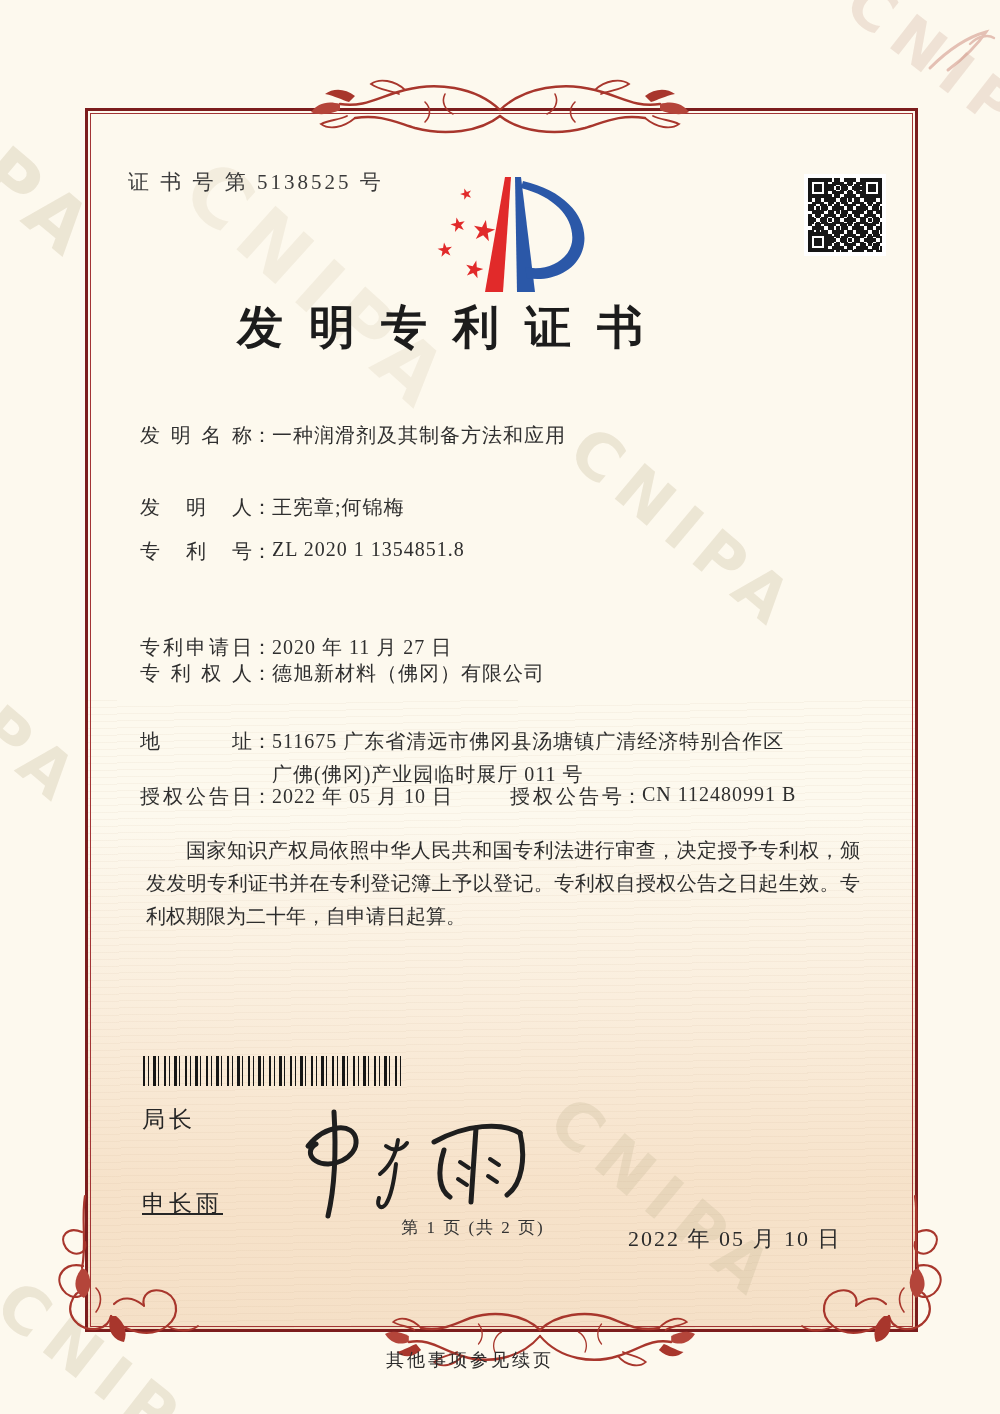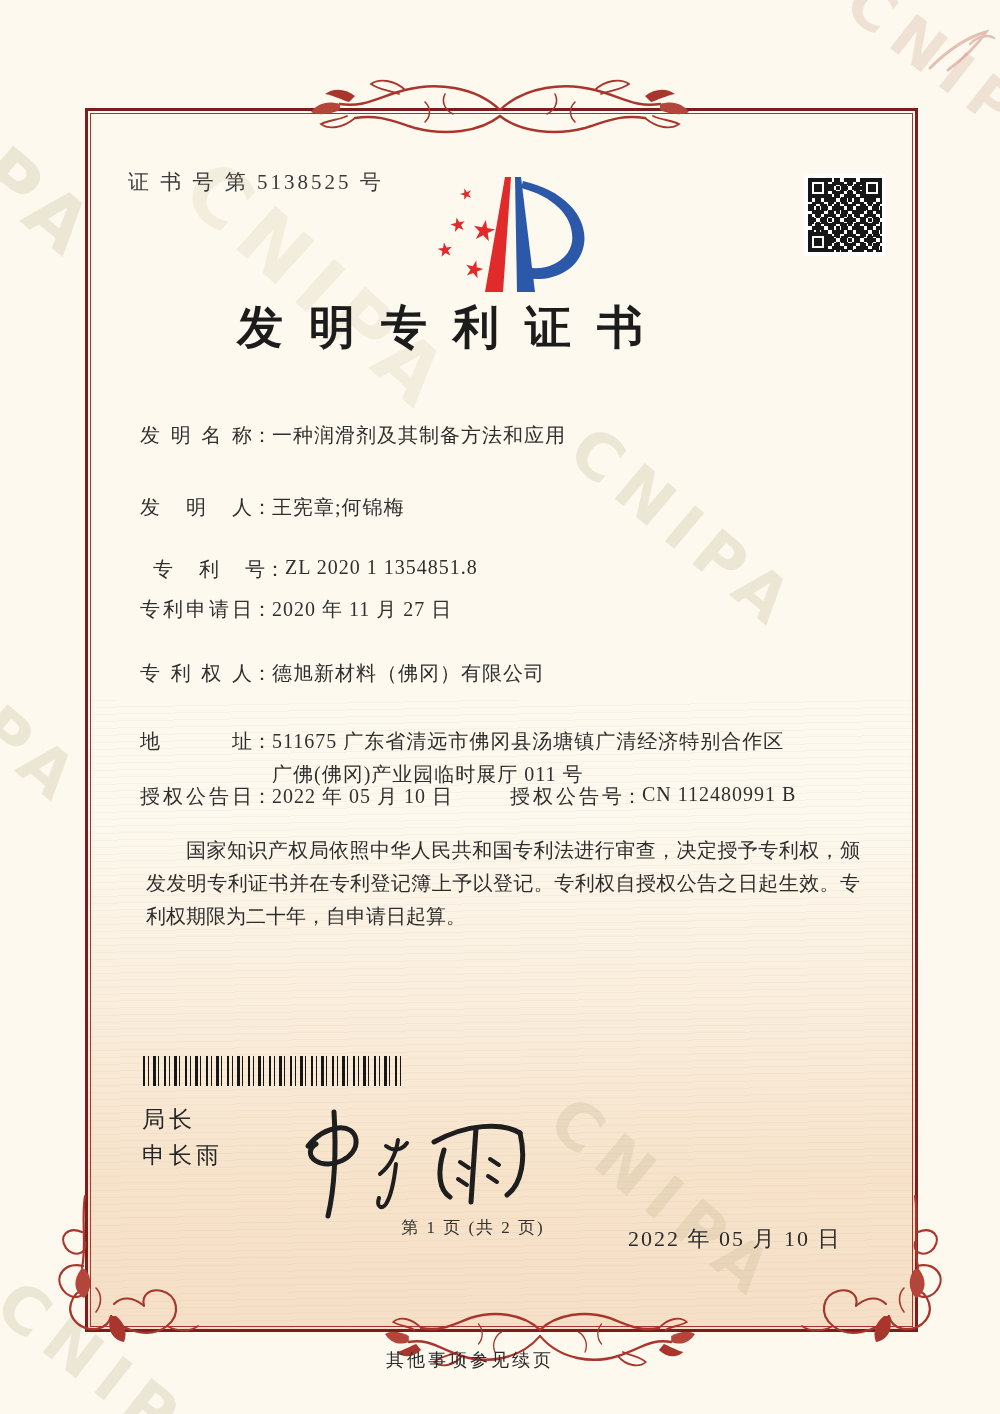--- a/index.html
+++ b/index.html
@@ -83,21 +83,21 @@
     letter-spacing:26px;padding-left:26px;box-sizing:border-box;
   }
   
   .frow{position:absolute;left:140px;z-index:4;font-size:20px;color:#2f2f2f;white-space:nowrap;}
   .flabel{
     display:inline-block;width:112px;vertical-align:top;
     text-align:justify;text-align-last:justify;
   }
   .fcolon{display:inline-block;width:20px;vertical-align:top;}
   .fvalue{display:inline-block;vertical-align:top;letter-spacing:1px;}
-  .r1{top:422px;} .r2{top:494px;} .r3{top:556px;margin-left:13px;} .r4{top:596px;}
+  .r1{top:422px;} .r2{top:494px;} .r3{top:538px;} .r4{top:634px;}
   .r5{top:660px;} .r6{top:716px;margin-top:12px;} .r7{top:783px;}
   .addr-line2{margin-top:6px;}
   .pair2{position:absolute;left:370px;top:0;white-space:nowrap;}
   
   .body-text{
     position:absolute;left:138px;top:826px;width:730px;z-index:4;
     font-size:20px;line-height:33px;text-align:justify;color:#2d2d2d;
   }
   .body-text p{margin:8px;text-indent:2em;}
   
@@ -109,21 +109,21 @@
       #161616 10px 13px, rgba(0,0,0,0) 13px 15px,
       #161616 15px 16px, rgba(0,0,0,0) 16px 21px);
   }
   
   .officer{
     position:absolute;left:142px;z-index:4;
     font-family:"Liberation Sans","DejaVu Sans",sans-serif;
     font-size:23px;color:#262626;letter-spacing:4px;
   }
   .officer-title{top:1104px;}
-  .officer-name{top:1140px;}
+  .officer-name{top:1188px;text-decoration:underline;}
   .sig{position:absolute;left:278px;top:1106px;z-index:4;}
   .sign-date{
     position:absolute;left:628px;top:1224px;z-index:4;
     font-size:22px;color:#2b2b2b;letter-spacing:2px;
   }
   
   .page-num{
     position:absolute;left:0;right:54px;top:1216px;z-index:4;
     text-align:center;font-size:17px;color:#333;letter-spacing:2px;
   }

